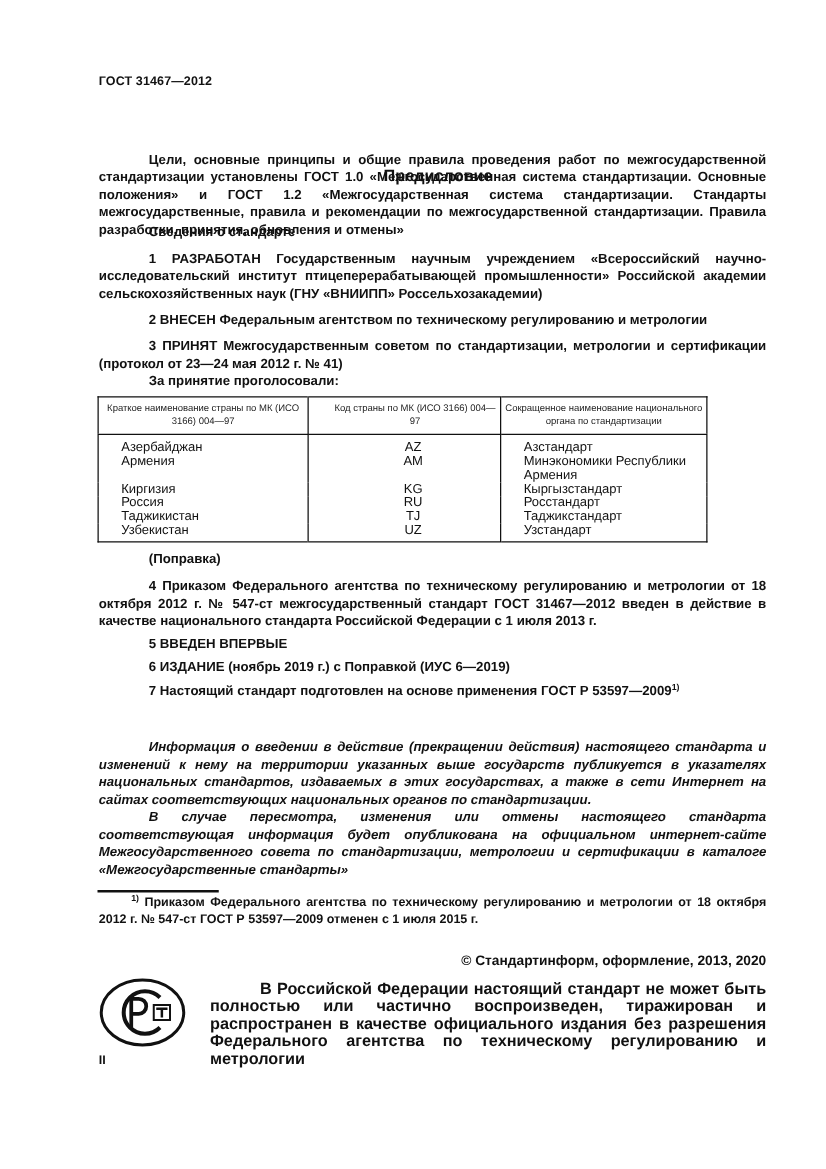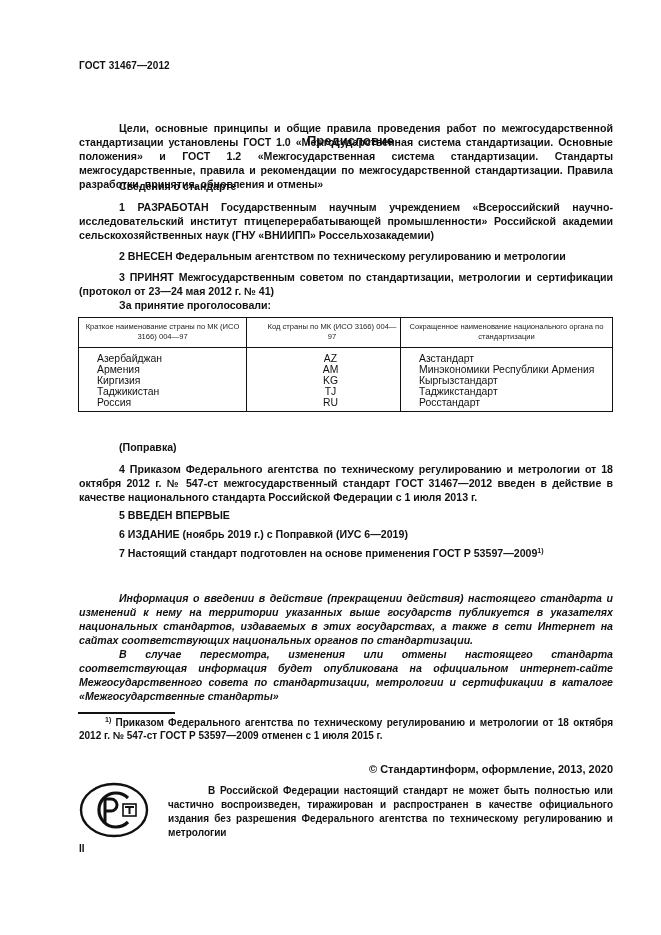--- a/index.html
+++ b/index.html
@@ -7,37 +7,37 @@
          font-family: "Liberation Sans", sans-serif; color: #111; }
   .abs { position: absolute; font-weight: bold; }
   .hdr { left: 79px; top: 60px; font-size: 10px; font-weight: bold; letter-spacing: 0.1px; }
   .title { left: 0; width: 100%; top: 93px; text-align: center; font-size: 13px; font-weight: bold;
            padding-left: 40px; box-sizing: border-box; margin-top: 40px; }
   .p { left: 79px; width: 534px; font-size: 10.6px; line-height: 14px; text-align: justify; }
   .p .ind { display: inline-block; width: 40px; }
   .p.bold { font-weight: bold; }
   .i { font-style: italic; }
   sup { font-size: 7px; line-height: 0; vertical-align: 4px; }
-  table.cty { position: absolute; left: 78px; top: 317px; width: 535px; border-collapse: collapse;
+  table.cty { position: absolute; left: 78px; top: 317px; width: 488px; border-collapse: collapse;
               font-size: 10.4px; border: 1.6px solid #111; }
   table.cty th { font-weight: normal; font-size: 7.6px; line-height: 10px; padding: 4px 3px 5px 3px;
                  color: #222; text-align: center; border-bottom: 1.6px solid #111; vertical-align: middle; }
   table.cty th.c1, table.cty td.c1 { width: 143px; border-right: 1px solid #111; }
   table.cty th.c2, table.cty td.c2 { width: 127px; border-right: 1.6px solid #111; padding-left: 20px; }
   table.cty td { padding: 0 6px; line-height: 11px; vertical-align: top; }
   table.cty td.c1 { padding-left: 18px; }
   table.cty td.c2 { text-align: center; }
   table.cty td.c3 { padding-left: 18px; }
   table.cty tbody tr:first-child td { padding-top: 5px; }
   table.cty tbody tr:last-child td { padding-bottom: 3px; }
   .fn-rule { left: 78px; top: 712px; width: 97px; height: 1.5px; background: #111; }
   .fn { left: 79px; width: 534px; top: 716px; font-size: 10px; line-height: 13px; text-align: justify; }
   .copy { right: 48px; top: 763px; font-size: 11px; }
   .logo { left: 79px; top: 781px; width: 70px; height: 58px; }
-  .notice { left: 168px; width: 445px; top: 784px; font-size: 10px; line-height: 14px; text-align: justify; }
+  .notice { left: 168px; width: 445px; top: 784px; font-size: 13px; line-height: 14px; text-align: justify; }
   .pnum { left: 79px; top: 843px; font-size: 10px; }
 </style>
 </head>
 <body>
 
 <div class="abs hdr">ГОСТ 31467—2012</div>
 
 <div class="abs title">Предисловие</div>
 
 <div class="abs p" style="top:121px;"><span class="ind"></span><span>Цели, основные принципы и общие правила проведения работ по межгосударственной стандартизации установлены ГОСТ 1.0 «Межгосударственная система стандартизации. Основные положения» и ГОСТ 1.2 «Межгосударственная система стандартизации. Стандарты межгосударственные, правила и рекомендации по межгосударственной стандартизации. Правила разработки, принятия, обновления и отмены»</span></div>
@@ -70,28 +70,33 @@
       <td class="c1">Армения</td>
       <td class="c2">AM</td>
       <td class="c3">Минэкономики Республики Армения</td>
     </tr>
     <tr>
       <td class="c1">Киргизия</td>
       <td class="c2">KG</td>
       <td class="c3">Кыргызстандарт</td>
     </tr>
     <tr>
+      <td class="c1">Россия</td>
+      <td class="c2">RU</td>
+      <td class="c3">Росстандарт</td>
+    </tr>
+    <tr>
       <td class="c1">Таджикистан</td>
       <td class="c2">TJ</td>
       <td class="c3">Таджикстандарт</td>
     </tr>
     <tr>
-      <td class="c1">Россия</td>
-      <td class="c2">RU</td>
-      <td class="c3">Росстандарт</td>
+      <td class="c1">Узбекистан</td>
+      <td class="c2">UZ</td>
+      <td class="c3">Узстандарт</td>
     </tr>
   </tbody>
 </table>
 
 <div class="abs p bold" style="top:440px;"><span class="ind"></span><span>(Поправка)</span></div>
 
 <div class="abs p" style="top:462px;"><span class="ind"></span><span>4 Приказом Федерального агентства по техническому регулированию и метрологии от 18 октября 2012 г. № 547-ст межгосударственный стандарт ГОСТ 31467—2012 введен в действие в качестве национального стандарта Российской Федерации с 1 июля 2013 г.</span></div>
 
 <div class="abs p" style="top:508px;"><span class="ind"></span><span>5 ВВЕДЕН ВПЕРВЫЕ</span></div>
 

